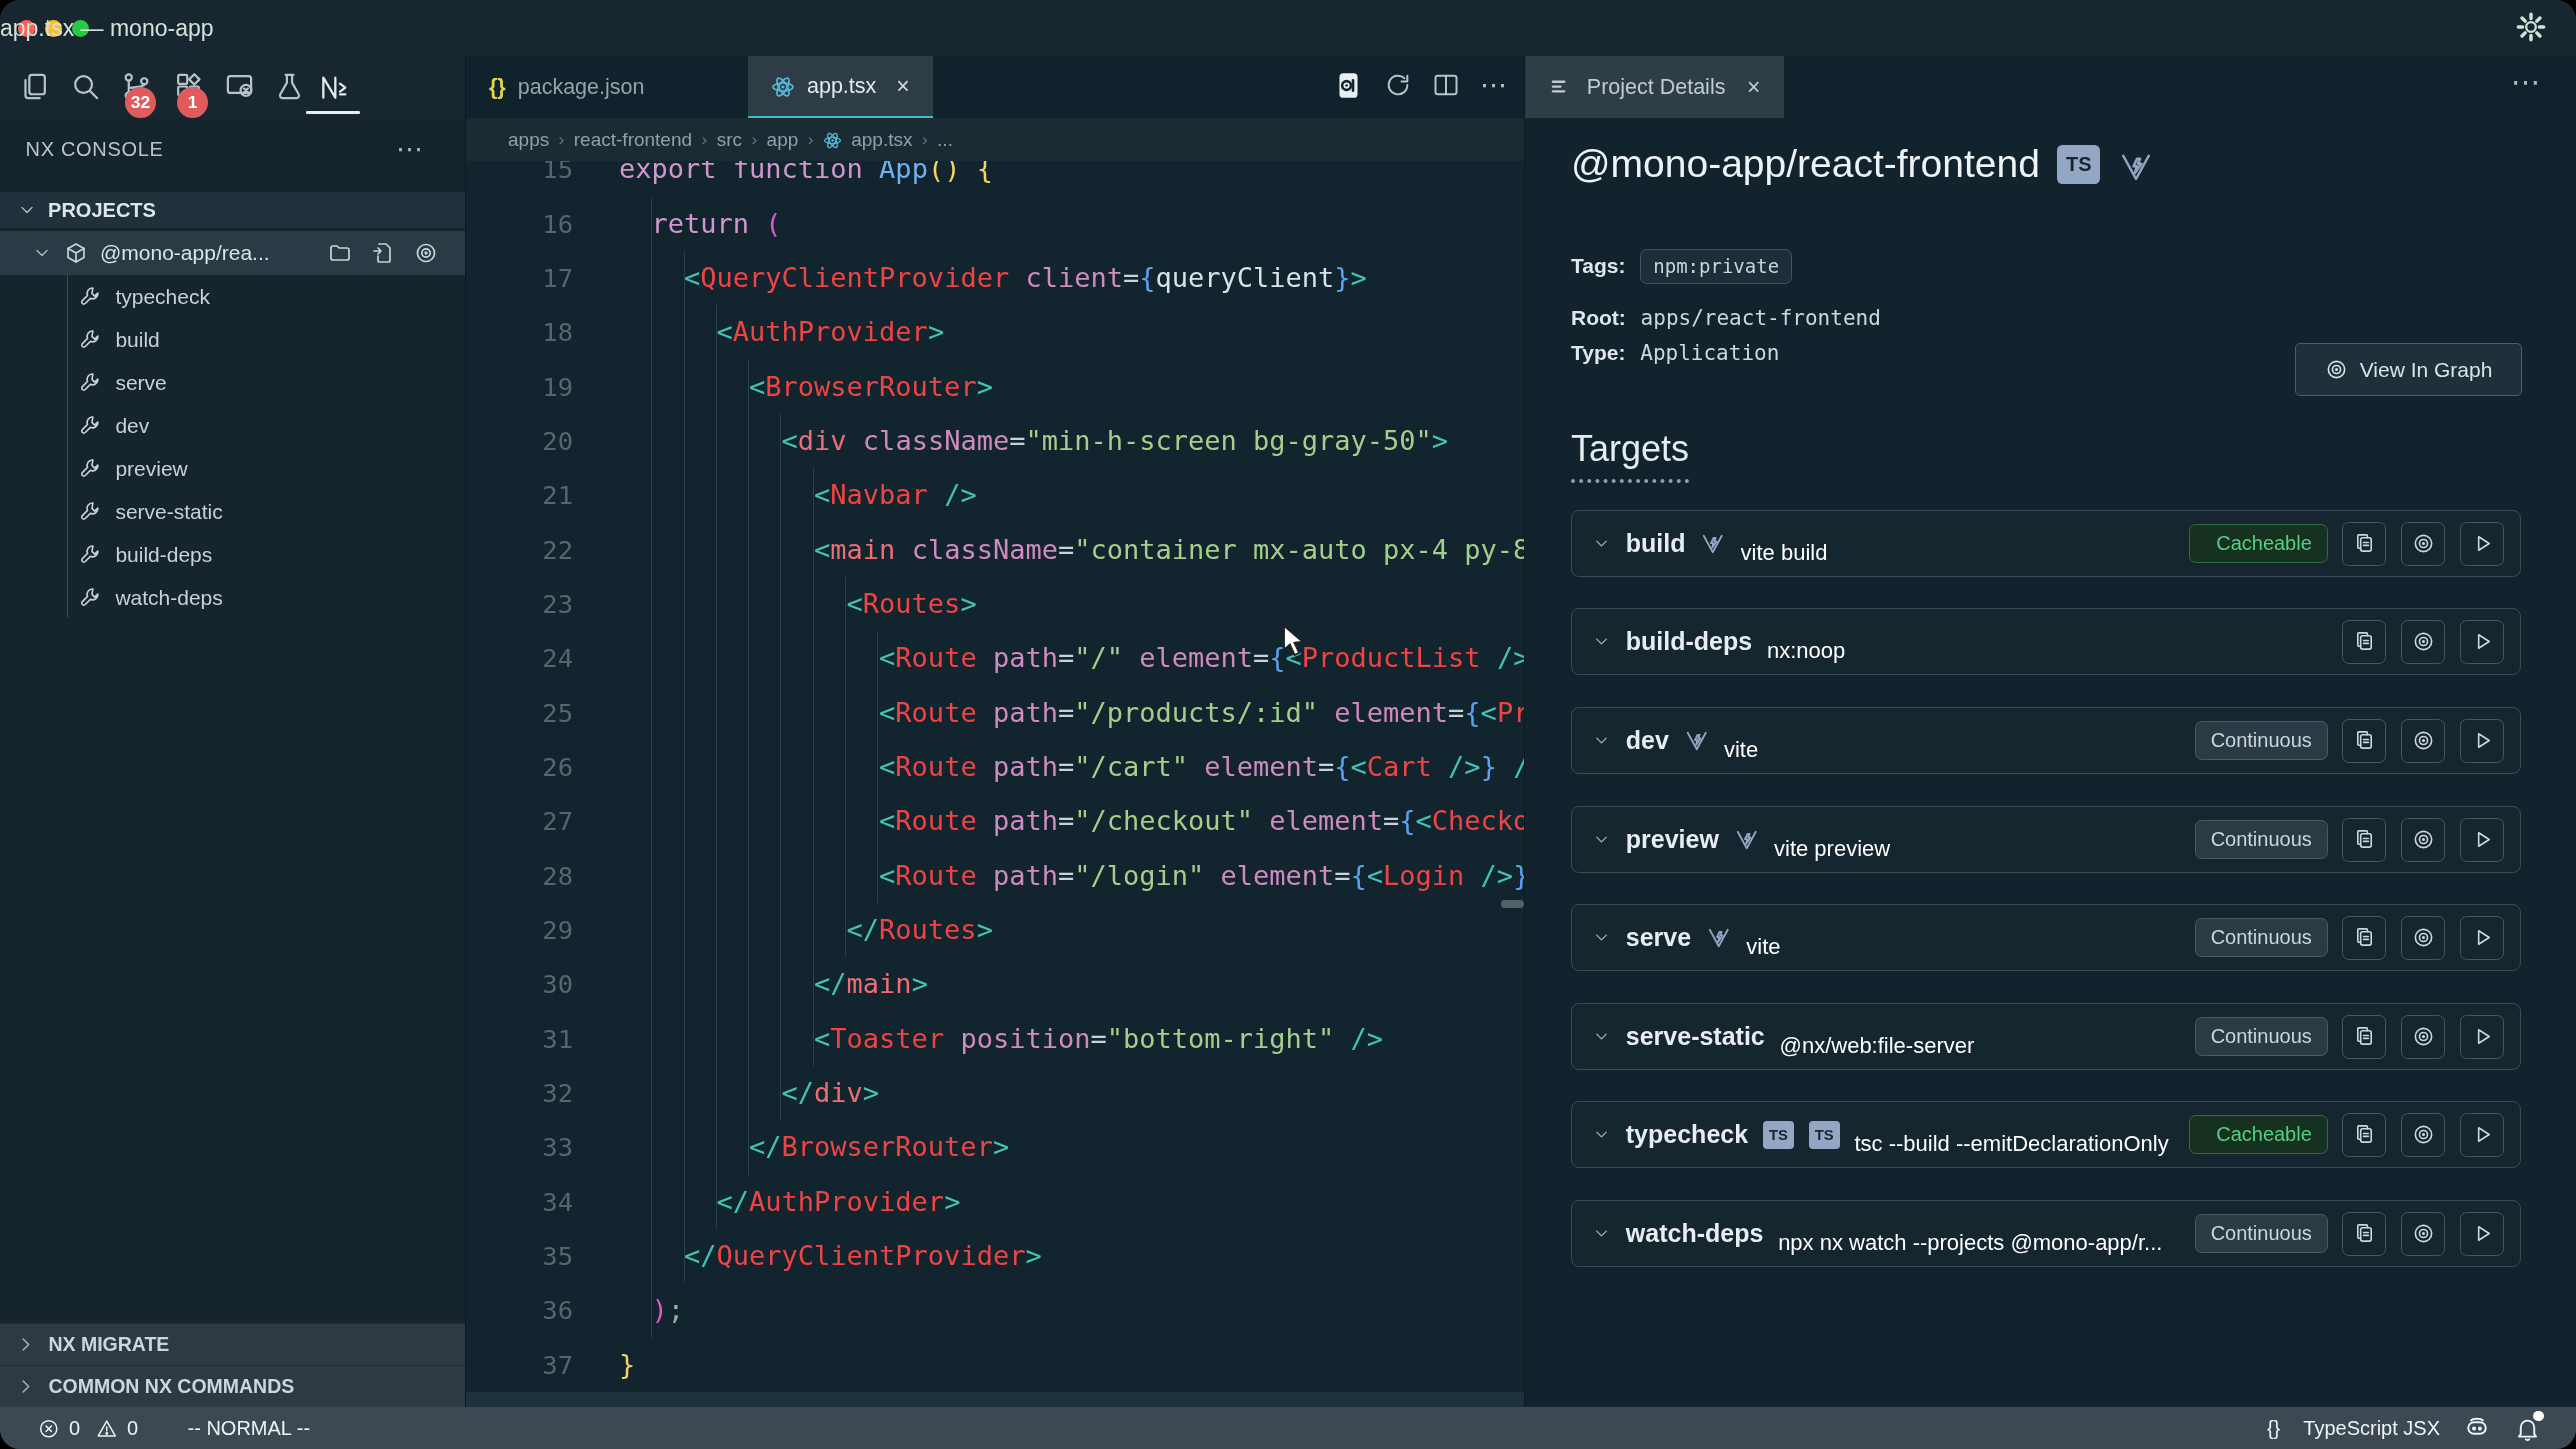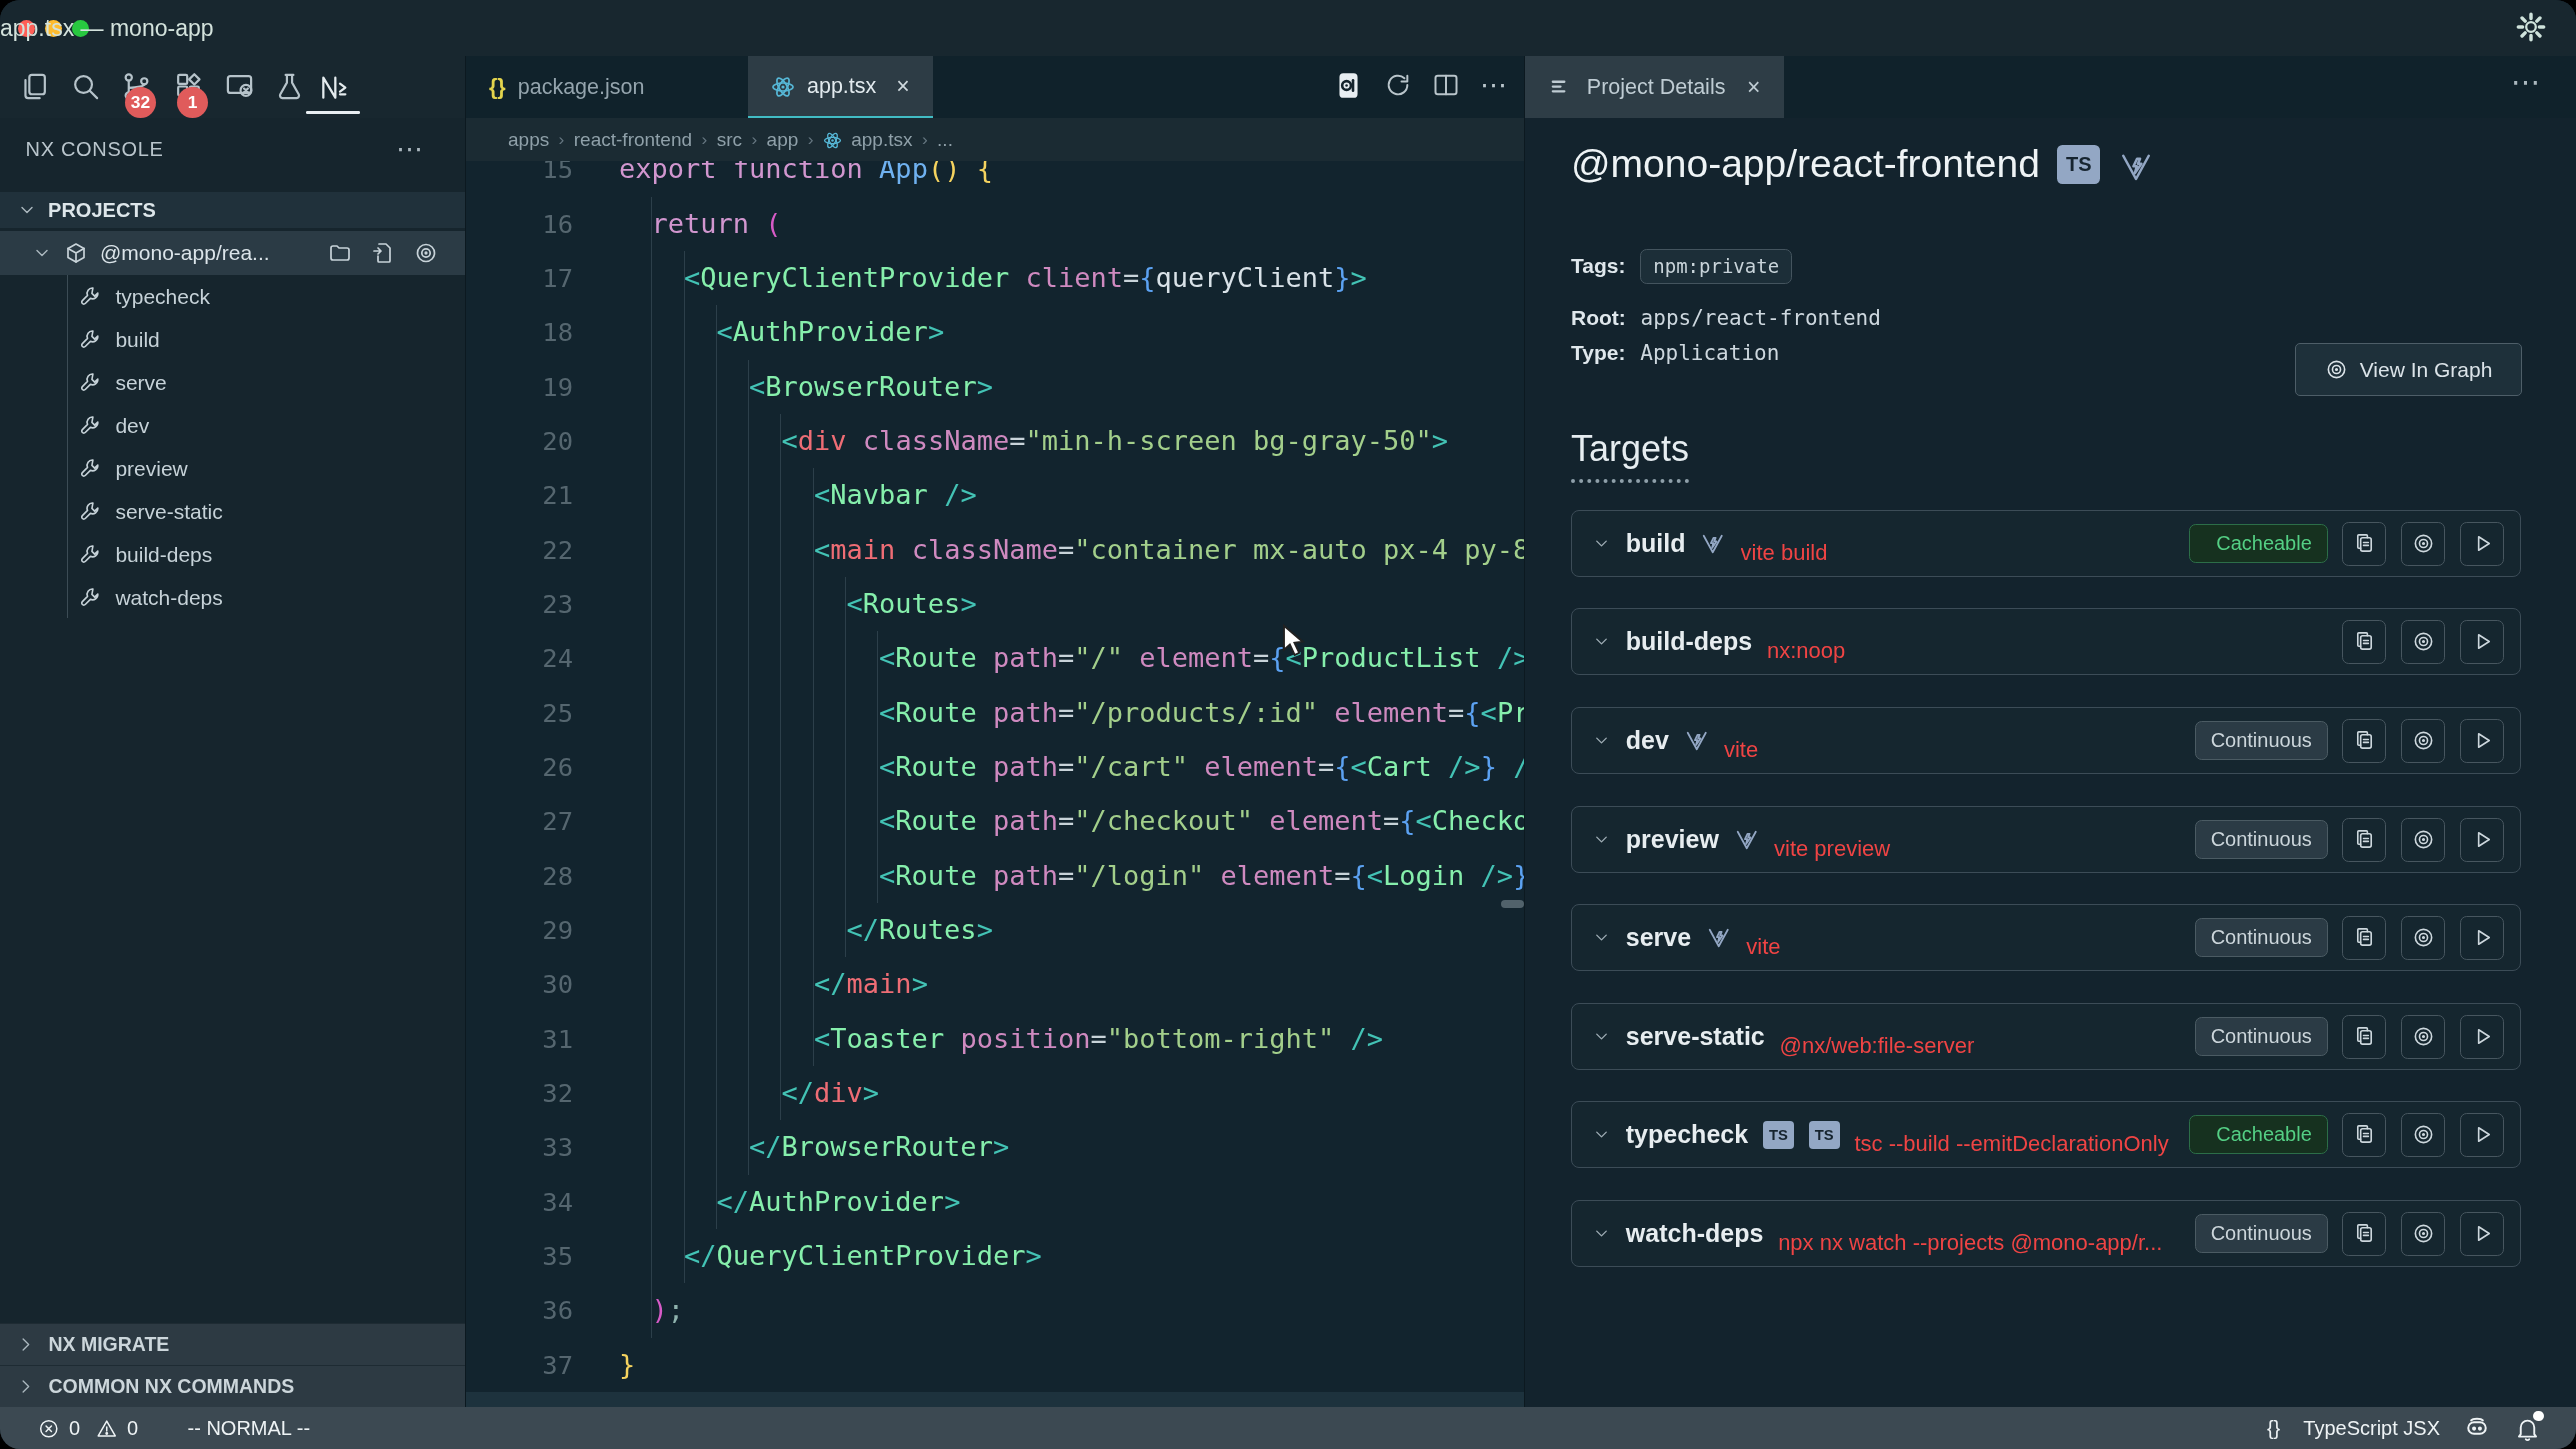--- a/index.html
+++ b/index.html
@@ -48,21 +48,21 @@
   .breadcrumb{position:absolute;left:0;top:0;width:100%;height:43px;background:#1b2b33;display:flex;align-items:center;gap:9.4px;
               padding-left:42px;box-sizing:border-box;font-size:19px;color:#8fa0a9;}
   .breadcrumb .sep{color:#657680;font-size:17.4px;}
   .code{position:absolute;left:0;top:43px;width:100%;height:1246px;overflow:hidden;font-family:"DejaVu Sans Mono",monospace;font-size:27px;}
   .cl{position:absolute;left:0;width:100%;height:54px;line-height:54px;white-space:pre;}
   .cl .num{position:absolute;left:0;width:107px;text-align:right;color:#55666f;font-size:25.5px;}
   .cl .txt{position:absolute;left:153px;}
   .cl.hl{background:#1d323d;}
   .guide{position:absolute;width:1.3px;background:#2c3f4a;}
   .t-kw{color:#d196cf}.t-fn{color:#6fb1f0}.t-b1{color:#f5d35f}.t-b2{color:#d65bc7}.t-b3{color:#5ca2f2}
-  .t-tagb{color:#43c3b5}.t-comp{color:#86efac}.t-tag{color:#ee6d75}.t-attr{color:#cf8ac0}
+  .t-tagb{color:#43c3b5}.t-comp{color:#ef4444}.t-tag{color:#ee6d75}.t-attr{color:#cf8ac0}
   .t-str{color:#a3cf8b}.t-var{color:#d9e2e8}.t-plain{color:#c8d3d9}.t-op{color:#c8d3d9}.t-semi{color:#8fb3ae}
   .scroll-dash{position:absolute;left:1035px;top:782px;width:23px;height:8px;border-radius:4px;background:#51626b;}
   
   .panel{position:absolute;left:1524px;top:118px;width:1052px;height:1289px;background:#13232d;border-left:1.3px solid #0c1920;padding-left:46px;box-sizing:border-box;}
   .pd-title{position:absolute;left:46px;top:24px;font-size:39px;color:#eef3f5;display:flex;align-items:center;gap:17.4px;}
   .ts-badge{display:inline-flex;align-items:center;justify-content:center;width:43px;height:39px;border-radius:5.4px;
             background:#93a7c4;color:#16242f;font-size:20px;font-weight:bold;font-family:"Liberation Sans",sans-serif;}
   .ts-badge.sm{width:31px;height:28px;font-size:14.8px;border-radius:4px;}
   .vite-ic{color:#93a7c4;}
   .kv{position:absolute;left:46px;font-size:21px;color:#dfe7ec;display:flex;align-items:center;gap:14.8px;}
@@ -70,21 +70,21 @@
   .kv .v{font-family:"DejaVu Sans Mono",monospace;color:#cdd7de;}
   .chip{font-family:"DejaVu Sans Mono",monospace;font-size:19px;color:#c9d4da;background:#1c2e38;
         border:1.3px solid #44545e;border-radius:6.7px;padding:5.4px 12px;}
   .graph-btn{position:absolute;left:770px;top:225px;width:225px;height:51px;border:1.3px solid #4e5e68;border-radius:5px;
              background:#1e303a;display:flex;align-items:center;justify-content:center;gap:12px;font-size:21px;color:#dbe3e8;}
   .targets-h{position:absolute;left:46px;top:310px;font-size:36px;color:#e6edf1;padding-bottom:9.4px;border-bottom:4px dotted #8fa0aa;}
   .tcard{position:absolute;left:46px;width:950px;height:67px;border:1.3px solid #3c4c57;border-radius:8px;background:#15262f;
          display:flex;align-items:center;padding:0 16px 0 20px;box-sizing:border-box;gap:14.8px;}
   .tcard .chev{color:#9fadb5;}
   .tcard .name{font-size:25px;font-weight:bold;color:#e7edf0;}
-  .tcard .cmd{font-size:22px;color:#ef4444;white-space:nowrap;overflow:hidden;text-overflow:ellipsis;flex:1 1 auto;min-width:0;margin-top:18px;}
+  .tcard .cmd{font-size:22px;color:#ffffff;white-space:nowrap;overflow:hidden;text-overflow:ellipsis;flex:1 1 auto;min-width:0;margin-top:18px;}
   .badge{flex:0 0 auto;font-size:20px;border-radius:6.7px;padding:6.7px 14.8px;}
   .badge.cacheable{color:#54cf84;border:1.3px solid #2c6e48;background:#16311f;padding-left:26px;}
   .badge.continuous{color:#ccd6db;border:1.3px solid #4b5b63;background:#2b3b45;}
   .ibtn{flex:0 0 auto;width:42px;height:42px;border:1.3px solid #47565f;border-radius:6.7px;display:flex;align-items:center;justify-content:center;color:#cdd7dd;}
   
   .statusbar{position:absolute;left:0;top:1407px;width:2576px;height:42px;background:#3c4952;display:flex;align-items:center;font-size:20px;color:#eef3f5;}
   .sb-left{display:flex;align-items:center;gap:9.4px;margin-left:38px;}
   .sb-mode{margin-left:40px;}
   .sb-right{margin-left:auto;display:flex;align-items:center;gap:23px;margin-right:35px;}
   .bell-wrap{position:relative;}

